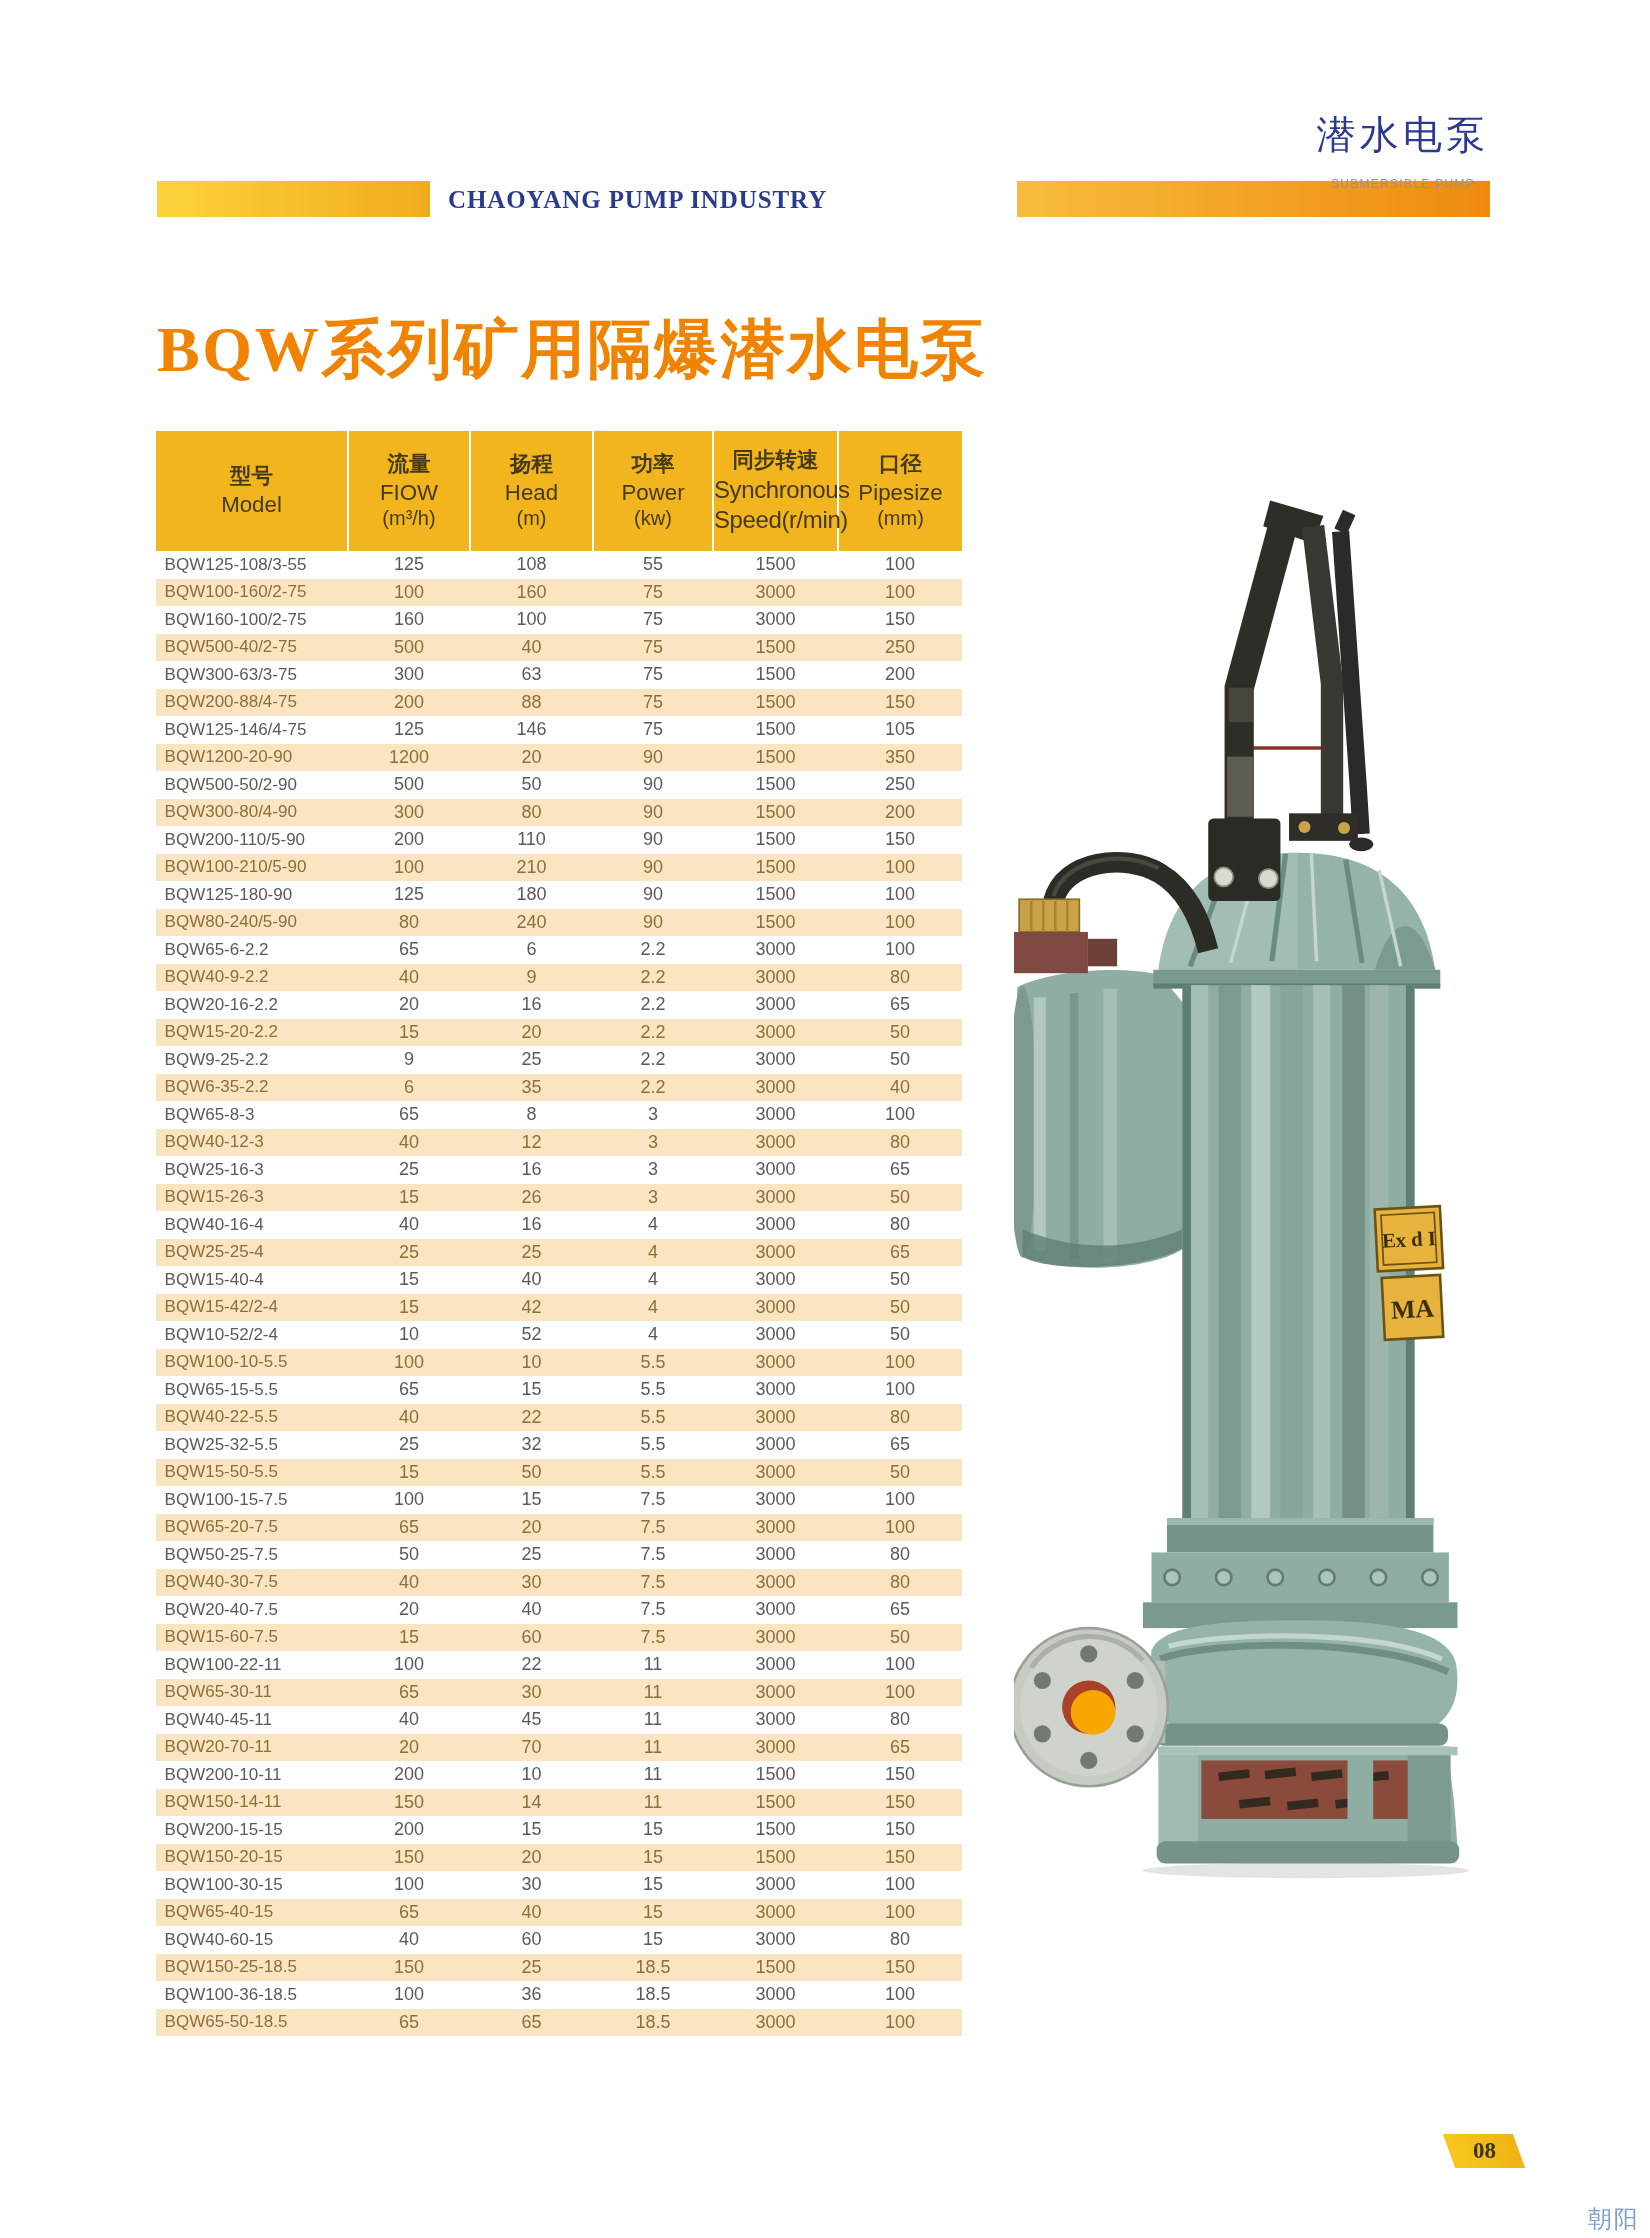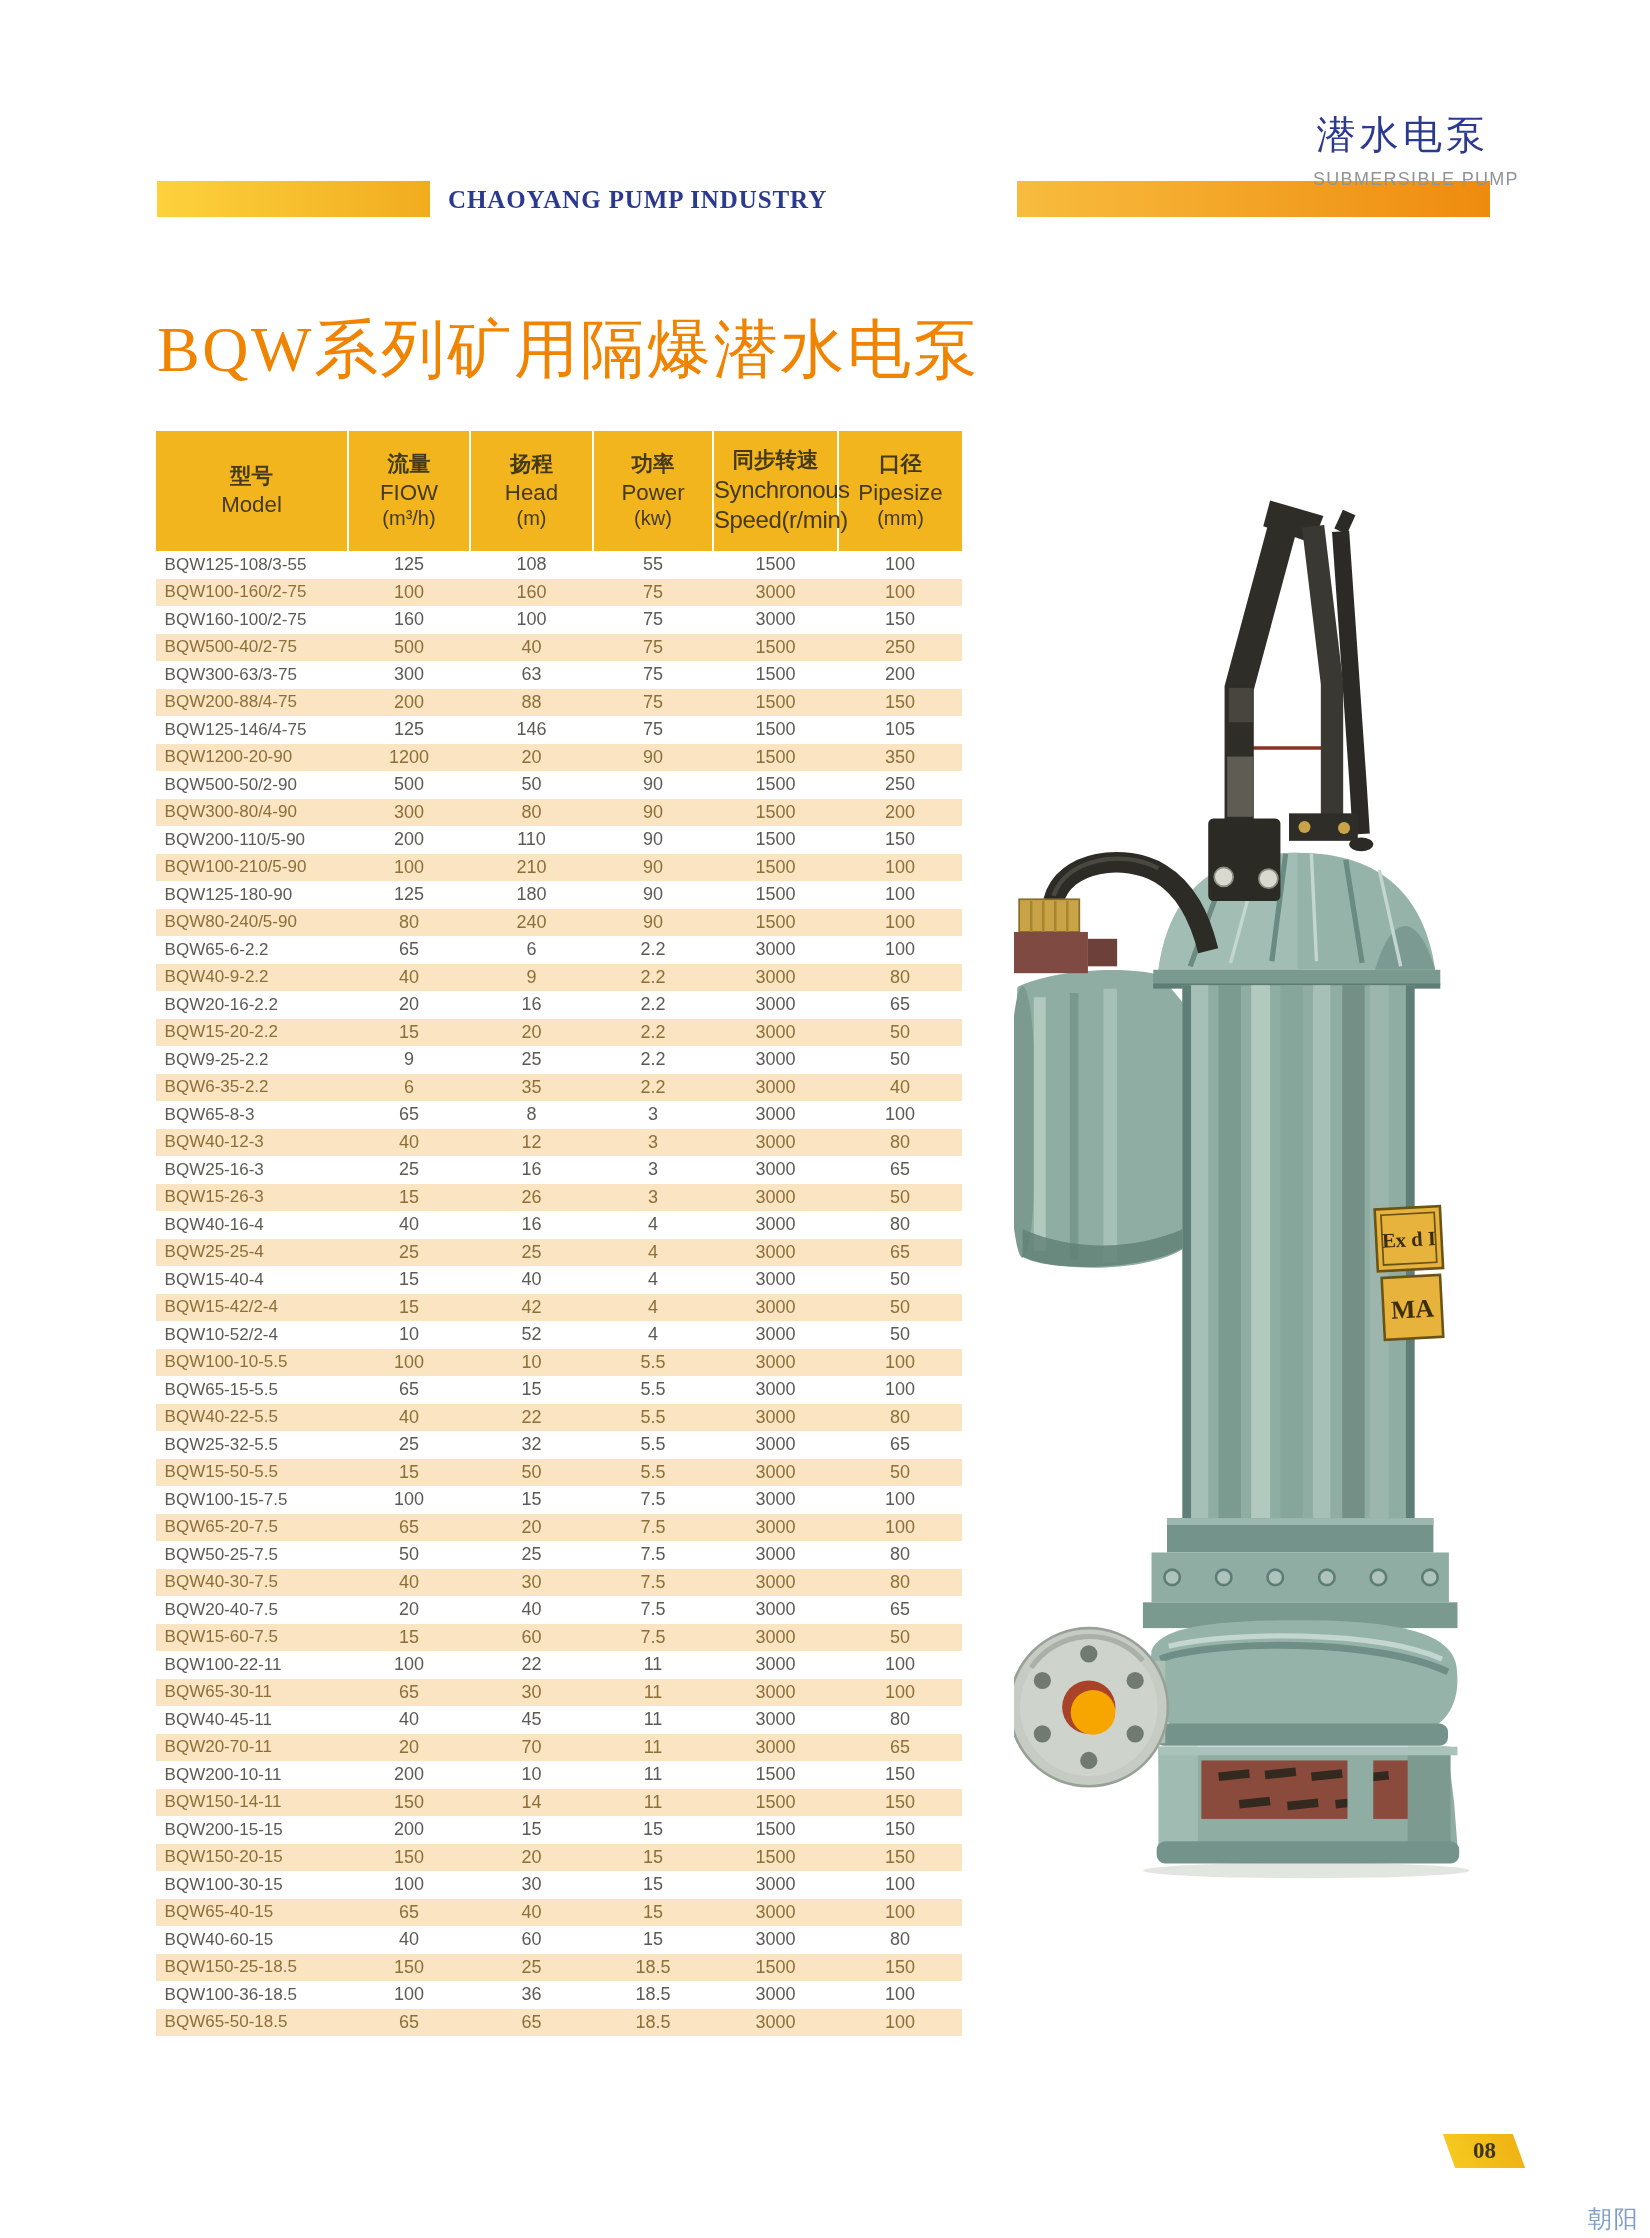--- a/index.html
+++ b/index.html
@@ -8,24 +8,24 @@
   
   .bar-left{position:absolute;left:157px;top:181px;width:273px;height:36px;
             background:linear-gradient(90deg,#fdd23c,#f1ac1e);}
   .company{position:absolute;left:448px;top:179px;height:41px;line-height:41px;
            font-family:"Liberation Serif",serif;font-weight:bold;font-size:25px;
            color:#2b3a8f;letter-spacing:0.9px;white-space:nowrap;}
   .bar-right{position:absolute;left:1017px;top:181px;width:473px;height:36px;
              background:linear-gradient(90deg,#f8bc3e,#ee8b0e);}
   .brand{position:absolute;left:1313px;top:108px;width:180px;text-align:center;}
   .brand-cn{font-size:39px;font-weight:normal;color:#2b3a8f;letter-spacing:4.3px;white-space:nowrap;}
-  .brand-en{font-size:18px;color:#8f9499;letter-spacing:1.3px;margin-top:7px;white-space:nowrap;}
+  .brand-en{font-size:12px;color:#8f9499;letter-spacing:1.3px;margin-top:15px;white-space:nowrap;}
   
   .title{position:absolute;left:157px;top:306px;margin:0;font-family:"Liberation Serif",serif;
-         font-weight:normal;font-size:64px;color:#f08300;letter-spacing:2.6px;white-space:nowrap;}
+         font-weight:bold;font-size:64px;color:#f08300;letter-spacing:2.6px;white-space:nowrap;}
   
   .spec-table{position:absolute;left:156px;top:431px;width:805px;border-collapse:collapse;
               table-layout:fixed;}
   .spec-table thead tr{height:120px;border-radius:18px;}
   .spec-table th{background:#f2b51d;vertical-align:middle;text-align:center;color:#453a18;
                  font-weight:normal;padding:0;}
   .spec-table th + th{border-left:2.6px solid #ffffff;}
   .spec-table th .cn{display:block;font-size:21.5px;font-weight:bold;line-height:1.3;}
   .spec-table th .en{display:block;font-size:22.3px;line-height:1.25;}
   .spec-table th .unit{display:block;font-size:20px;line-height:1.25;}

